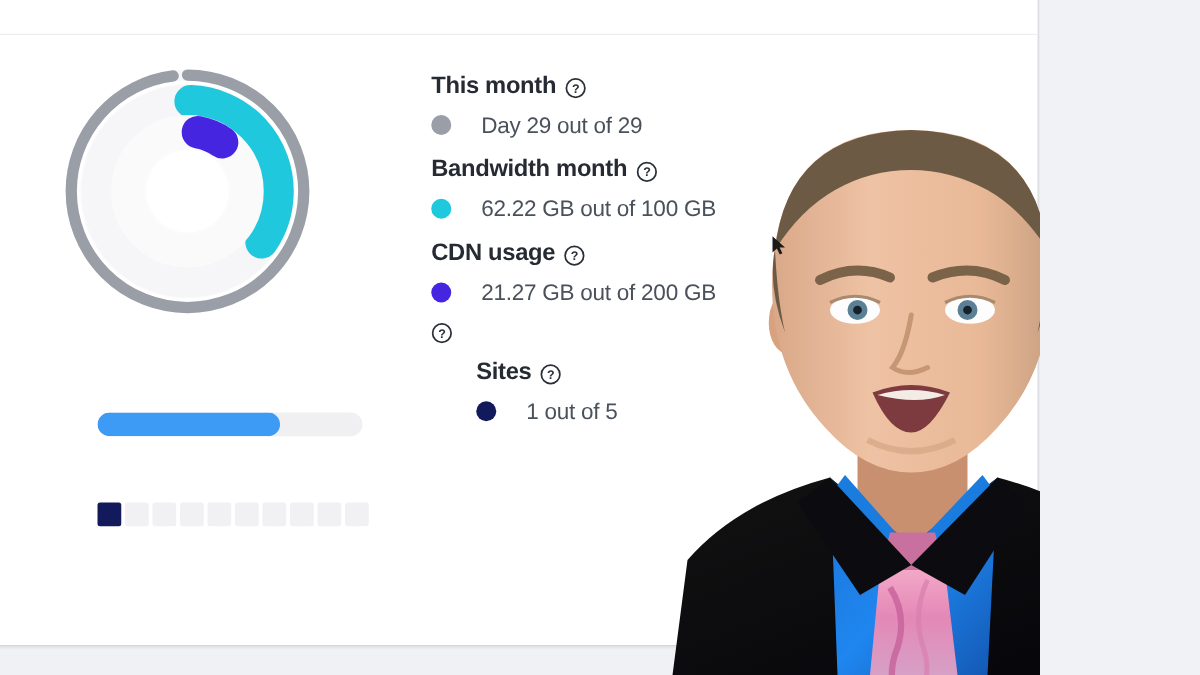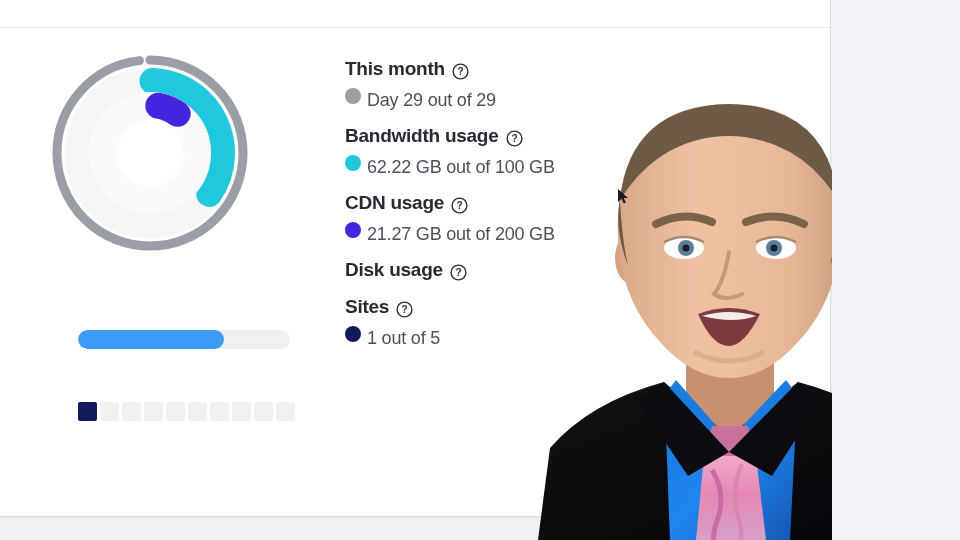--- a/index.html
+++ b/index.html
@@ -48,29 +48,29 @@
   .site-squares {
     position: absolute; left: 48px; top: 360px;
     display: flex; gap: 3px;
   }
   .site-sq { width: 19px; height: 19px; background: #f1f1f3; border-radius: 2px; }
   .site-sq.on { background: #131a5c; }
 
   
   .metrics { position: absolute; left: 371px; top: 28px; width: 330px; }
   .metric { margin-bottom: 11px; }
-  .metric:last-child { margin-bottom: 0; }
+  .metric:last-child { margin-bottom: 0; margin-left: 36px; }
   .m-label {
     display: flex; align-items: center; gap: 7px;
     font-size: 19px; font-weight: 700; color: #262b33;
     letter-spacing: -0.25px; line-height: 26px;
   }
   .q-icon { display: inline-block; width: 17px; height: 17px; flex: none; }
   .m-value {
-    display: flex; align-items: flex-start; gap: 6px;
+    display: flex; align-items: center; gap: 24px;
     margin-top: 6px;
     font-size: 18px; color: #4b515b; letter-spacing: -0.2px;
     line-height: 24px; white-space: nowrap;
   }
   .dot { width: 16px; height: 16px; border-radius: 50%; flex: none; }
 
   
   .side-panel {
     position: absolute; left: 866px; top: -22px;
     width: 160px; height: 540px;
@@ -166,21 +166,21 @@
             </span>
           </div>
           <div class="m-value">
             <span class="dot" style="background:#9a9ea6"></span>
             <span>Day 29 out of 29</span>
           </div>
         </div>
 
         <div class="metric">
           <div class="m-label">
-            <span>Bandwidth usage</span>
+            <span>Bandwidth month</span>
             <span class="q-icon">
               <svg viewBox="0 0 17 17" xmlns="http://www.w3.org/2000/svg">
                   <circle cx="8.5" cy="8.5" r="7.4" fill="none" stroke="#2b3038" stroke-width="1.4"></circle>
                   <text x="8.5" y="12.2" text-anchor="middle" font-family="Liberation Sans, sans-serif" font-size="10" font-weight="700" fill="#2b3038">?</text>
                 </svg>
             </span>
           </div>
           <div class="m-value">
             <span class="dot" style="background:#1fc8dc"></span>
             <span>62.22 GB out of 100 GB</span>
@@ -198,21 +198,20 @@
             </span>
           </div>
           <div class="m-value">
             <span class="dot" style="background:#4525e0"></span>
             <span>21.27 GB out of 200 GB</span>
           </div>
         </div>
 
         <div class="metric">
           <div class="m-label">
-            <span>Disk usage</span>
             <span class="q-icon">
               <svg viewBox="0 0 17 17" xmlns="http://www.w3.org/2000/svg">
                   <circle cx="8.5" cy="8.5" r="7.4" fill="none" stroke="#2b3038" stroke-width="1.4"></circle>
                   <text x="8.5" y="12.2" text-anchor="middle" font-family="Liberation Sans, sans-serif" font-size="10" font-weight="700" fill="#2b3038">?</text>
                 </svg>
             </span>
           </div>
         </div>
 
         <div class="metric">

